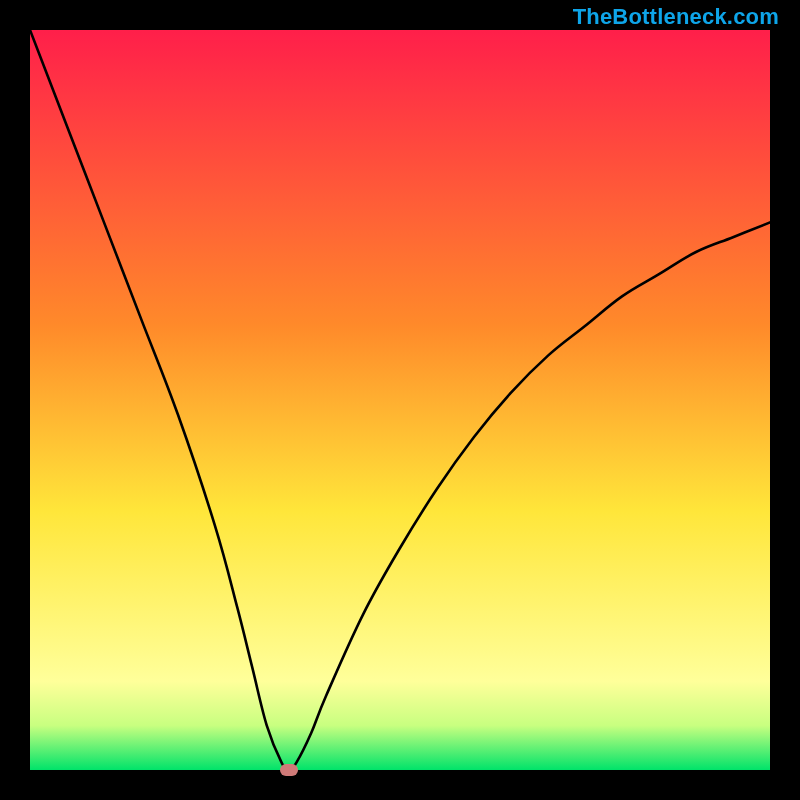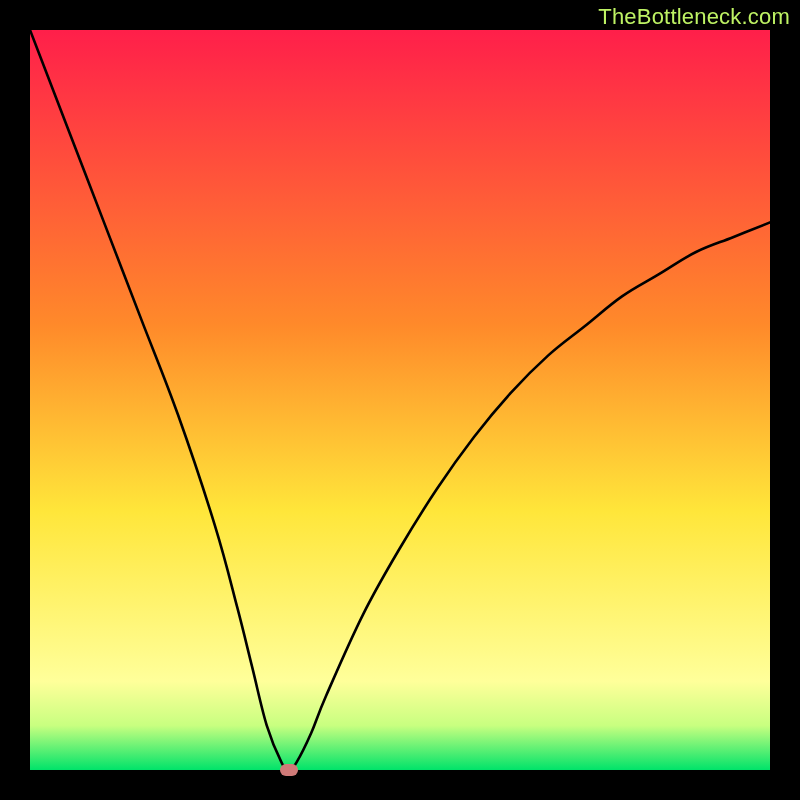--- a/index.html
+++ b/index.html
@@ -44,24 +44,24 @@
   .marker {
     position: absolute;
     width: 18px;
     height: 12px;
     border-radius: 6px;
     transform: translate(-50%, -50%);
   }
   .watermark {
     position: absolute;
     top: 4px;
-    right: 10px;
-    color: #bef264;
+    right: 21px;
+    color: #0ea5e9;
     font-size: 22px;
-    font-weight: 400;
+    font-weight: 700;
     letter-spacing: 0.2px;
   }
 </style>
 </head>
 <body>
 
 <div class="frame">
 
   <div class="watermark">TheBottleneck.com</div>
 

